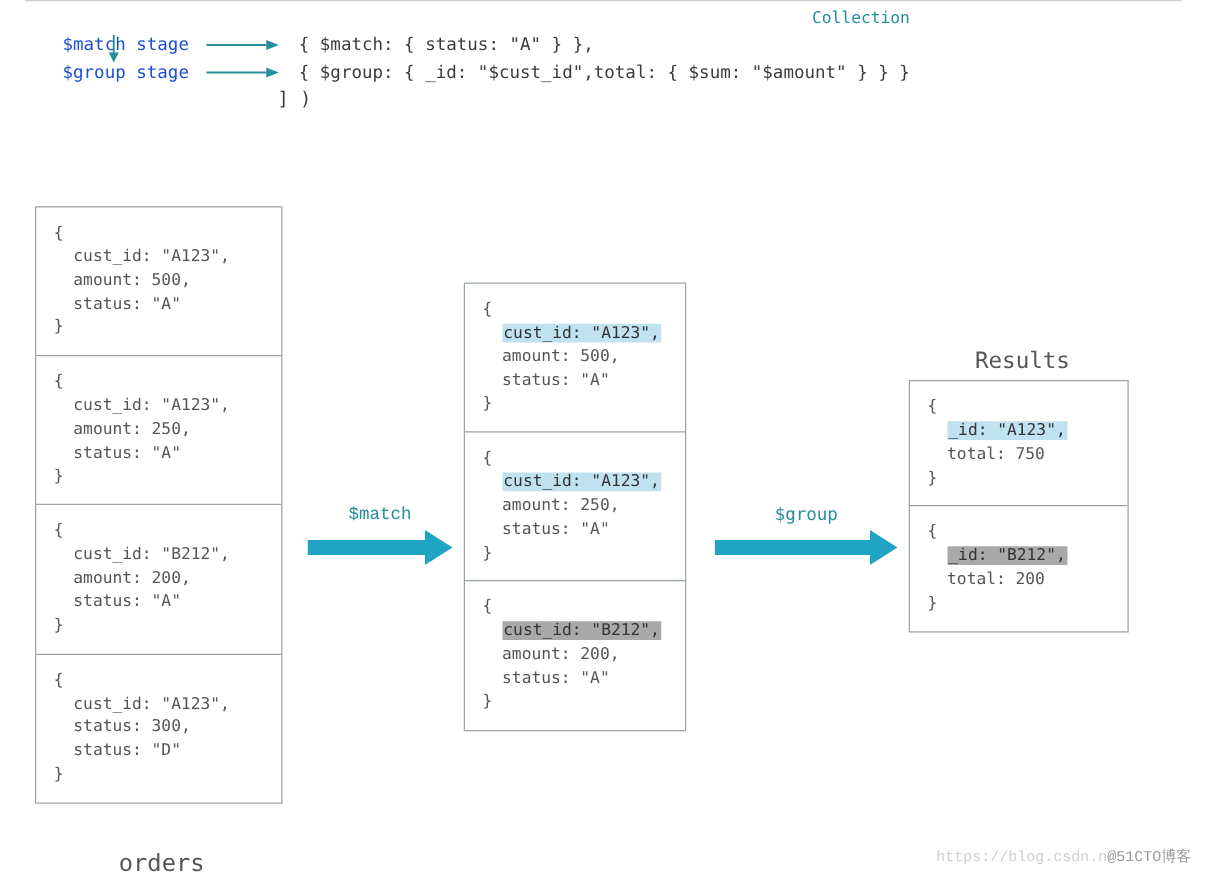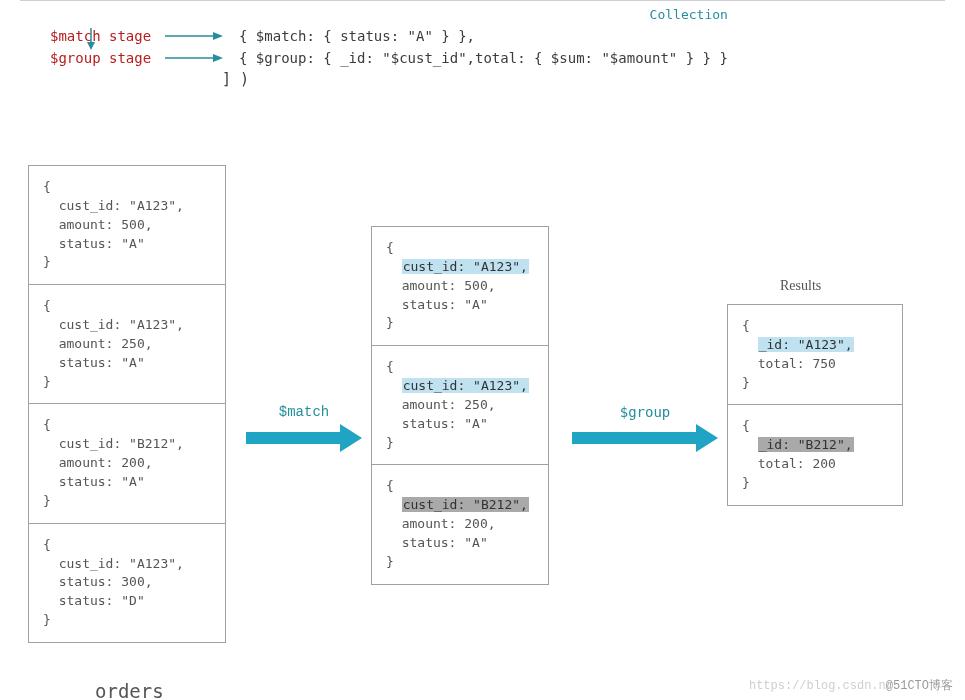--- a/index.html
+++ b/index.html
@@ -38,21 +38,21 @@
     font-size: 15px;
     letter-spacing: .15px;
   }
   .header .stage-row {
     display: flex;
     align-items: center;
     height: 22px;
     font-size: 14px;
   }
   .stage-label {
-    color: #b91c1c;
+    color: #1d4ed8;
     width: 115px;
     padding-left: 22px;
   }
   .stage-arrow svg { display:block; }
   .stage-code { padding-left: 16px; }
   .close-line { padding-left: 194px; font-size: 15px; }
 
   
   .col {
     position: absolute;
@@ -85,23 +85,22 @@
   }
   .col3 {
     top: 304px;
     left: 727px;
     width: 174px;
   }
   .col3-title {
     position: absolute;
     top: 278px;
     left: 780px;
-    font-size: 14px;
+    font-size: 18px;
     color: #555;
-    font-family: Liberation Serif, serif;
   }
   .hl-blue {
     background: #bfe1f0;
     color: #333;
     padding: 0 1px;
   }
   .hl-gray {
     background: #a9a9a9;
     color: #333;
     padding: 0 1px;

